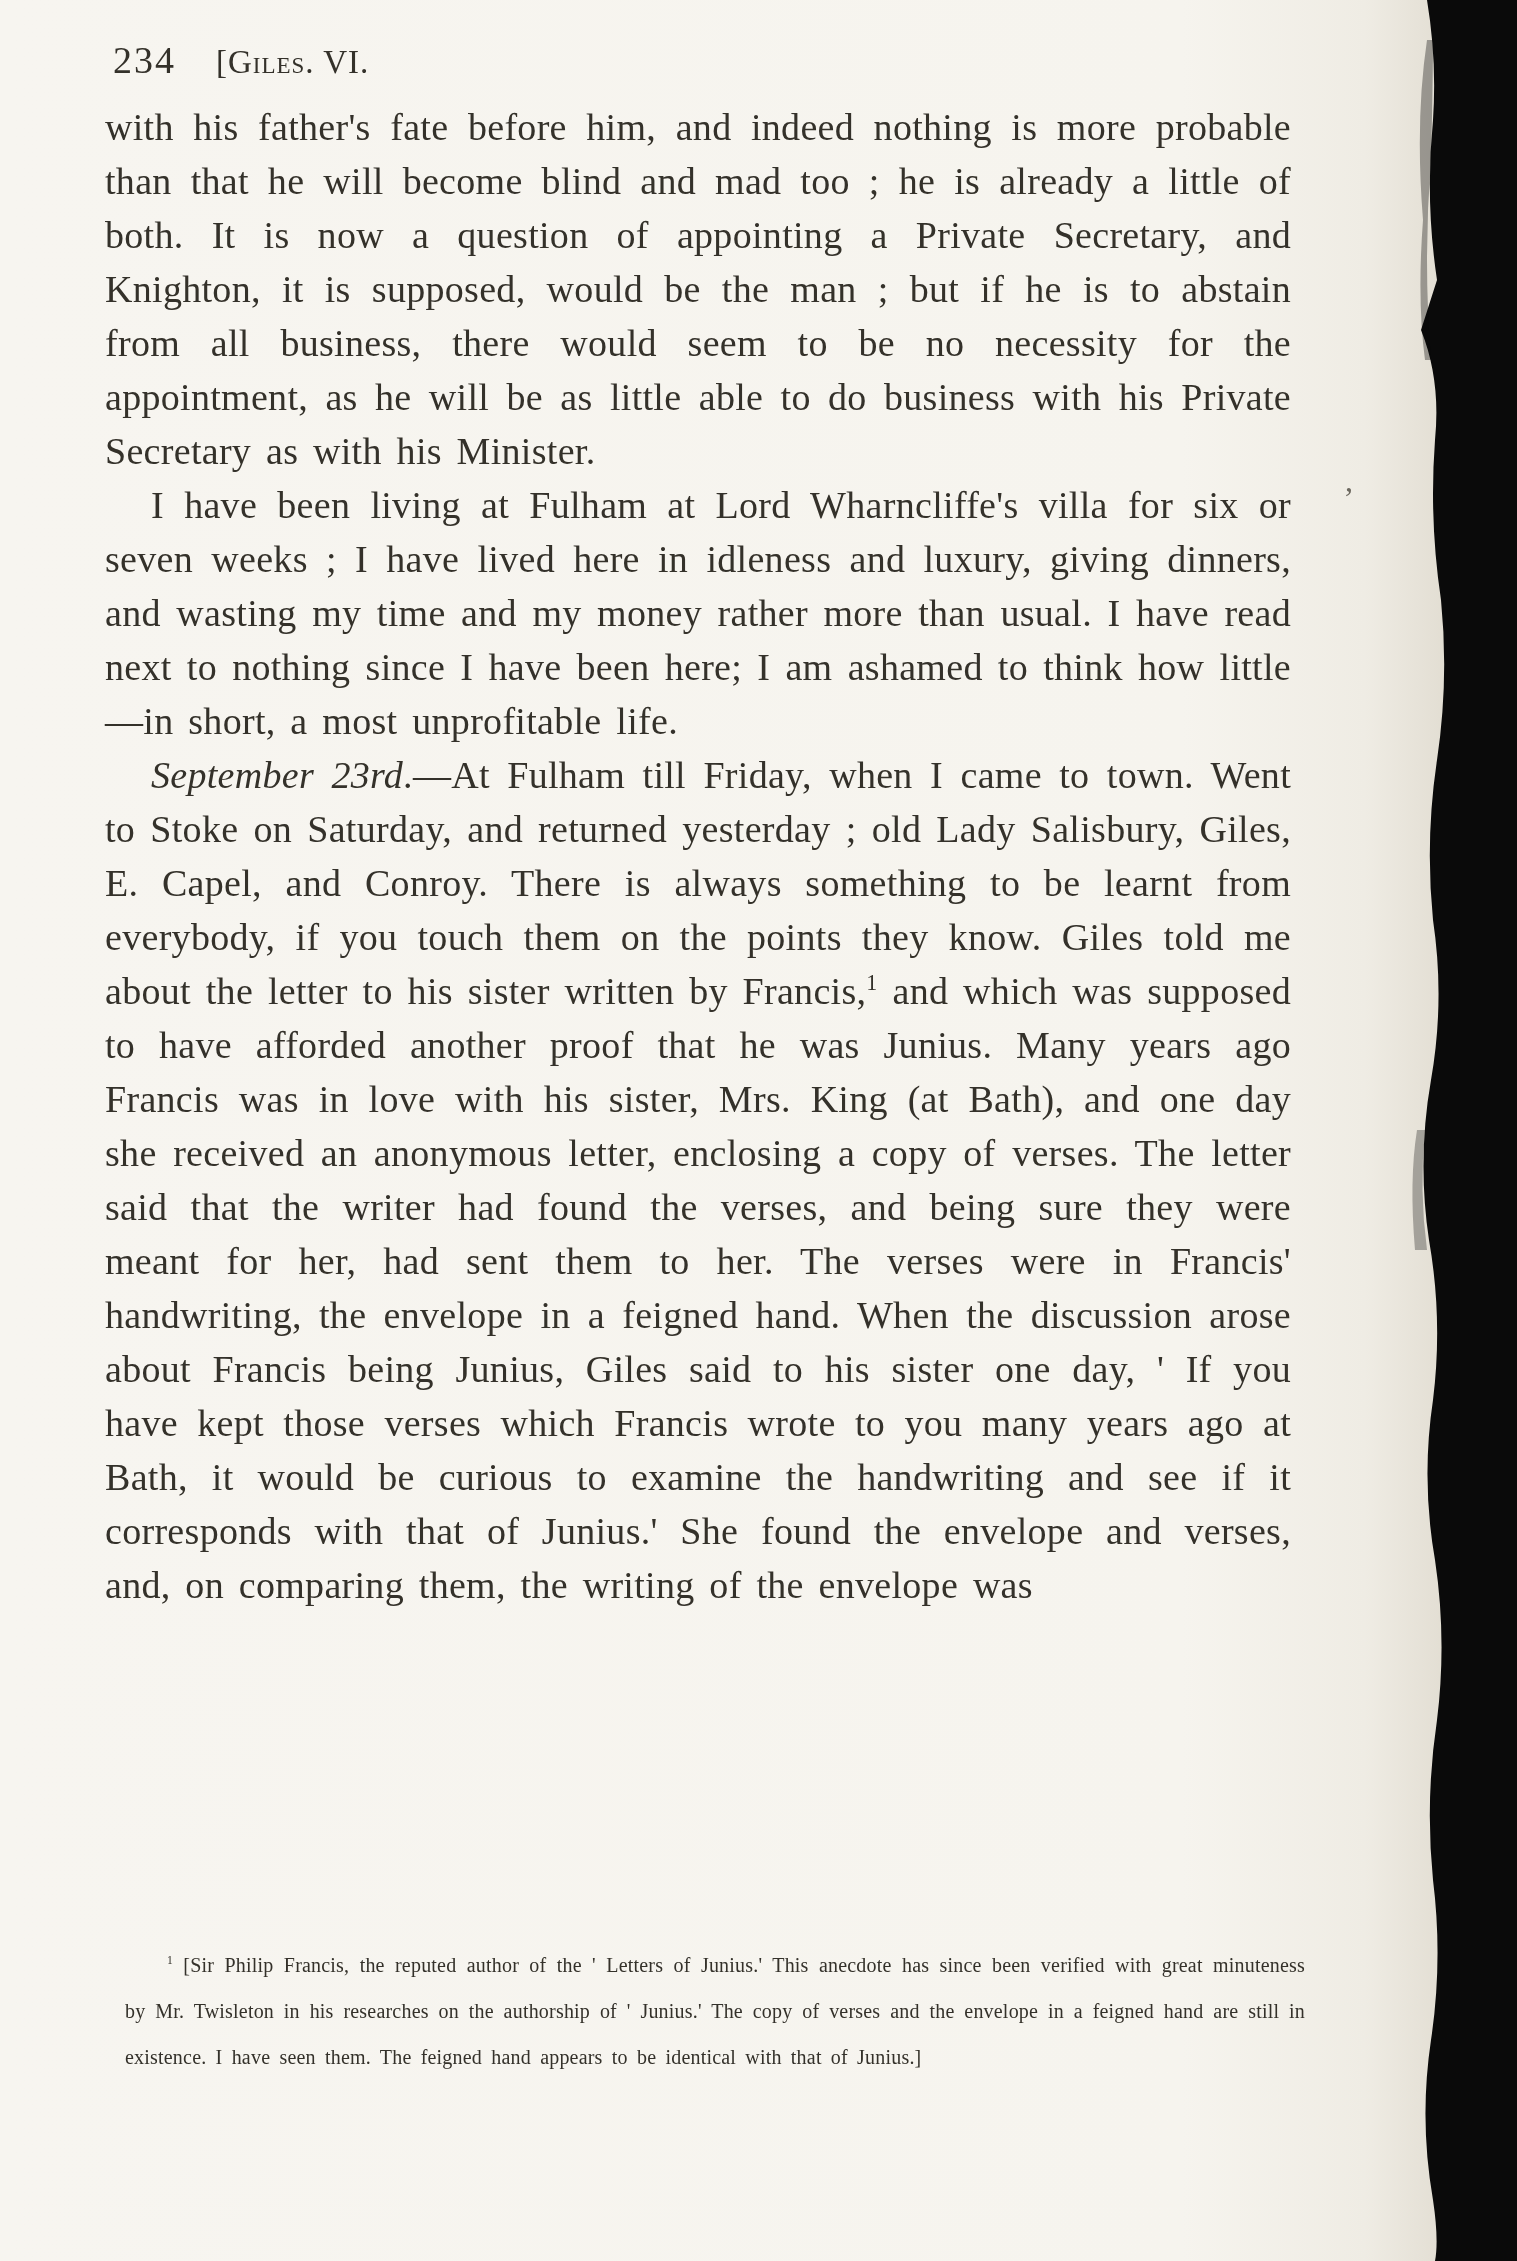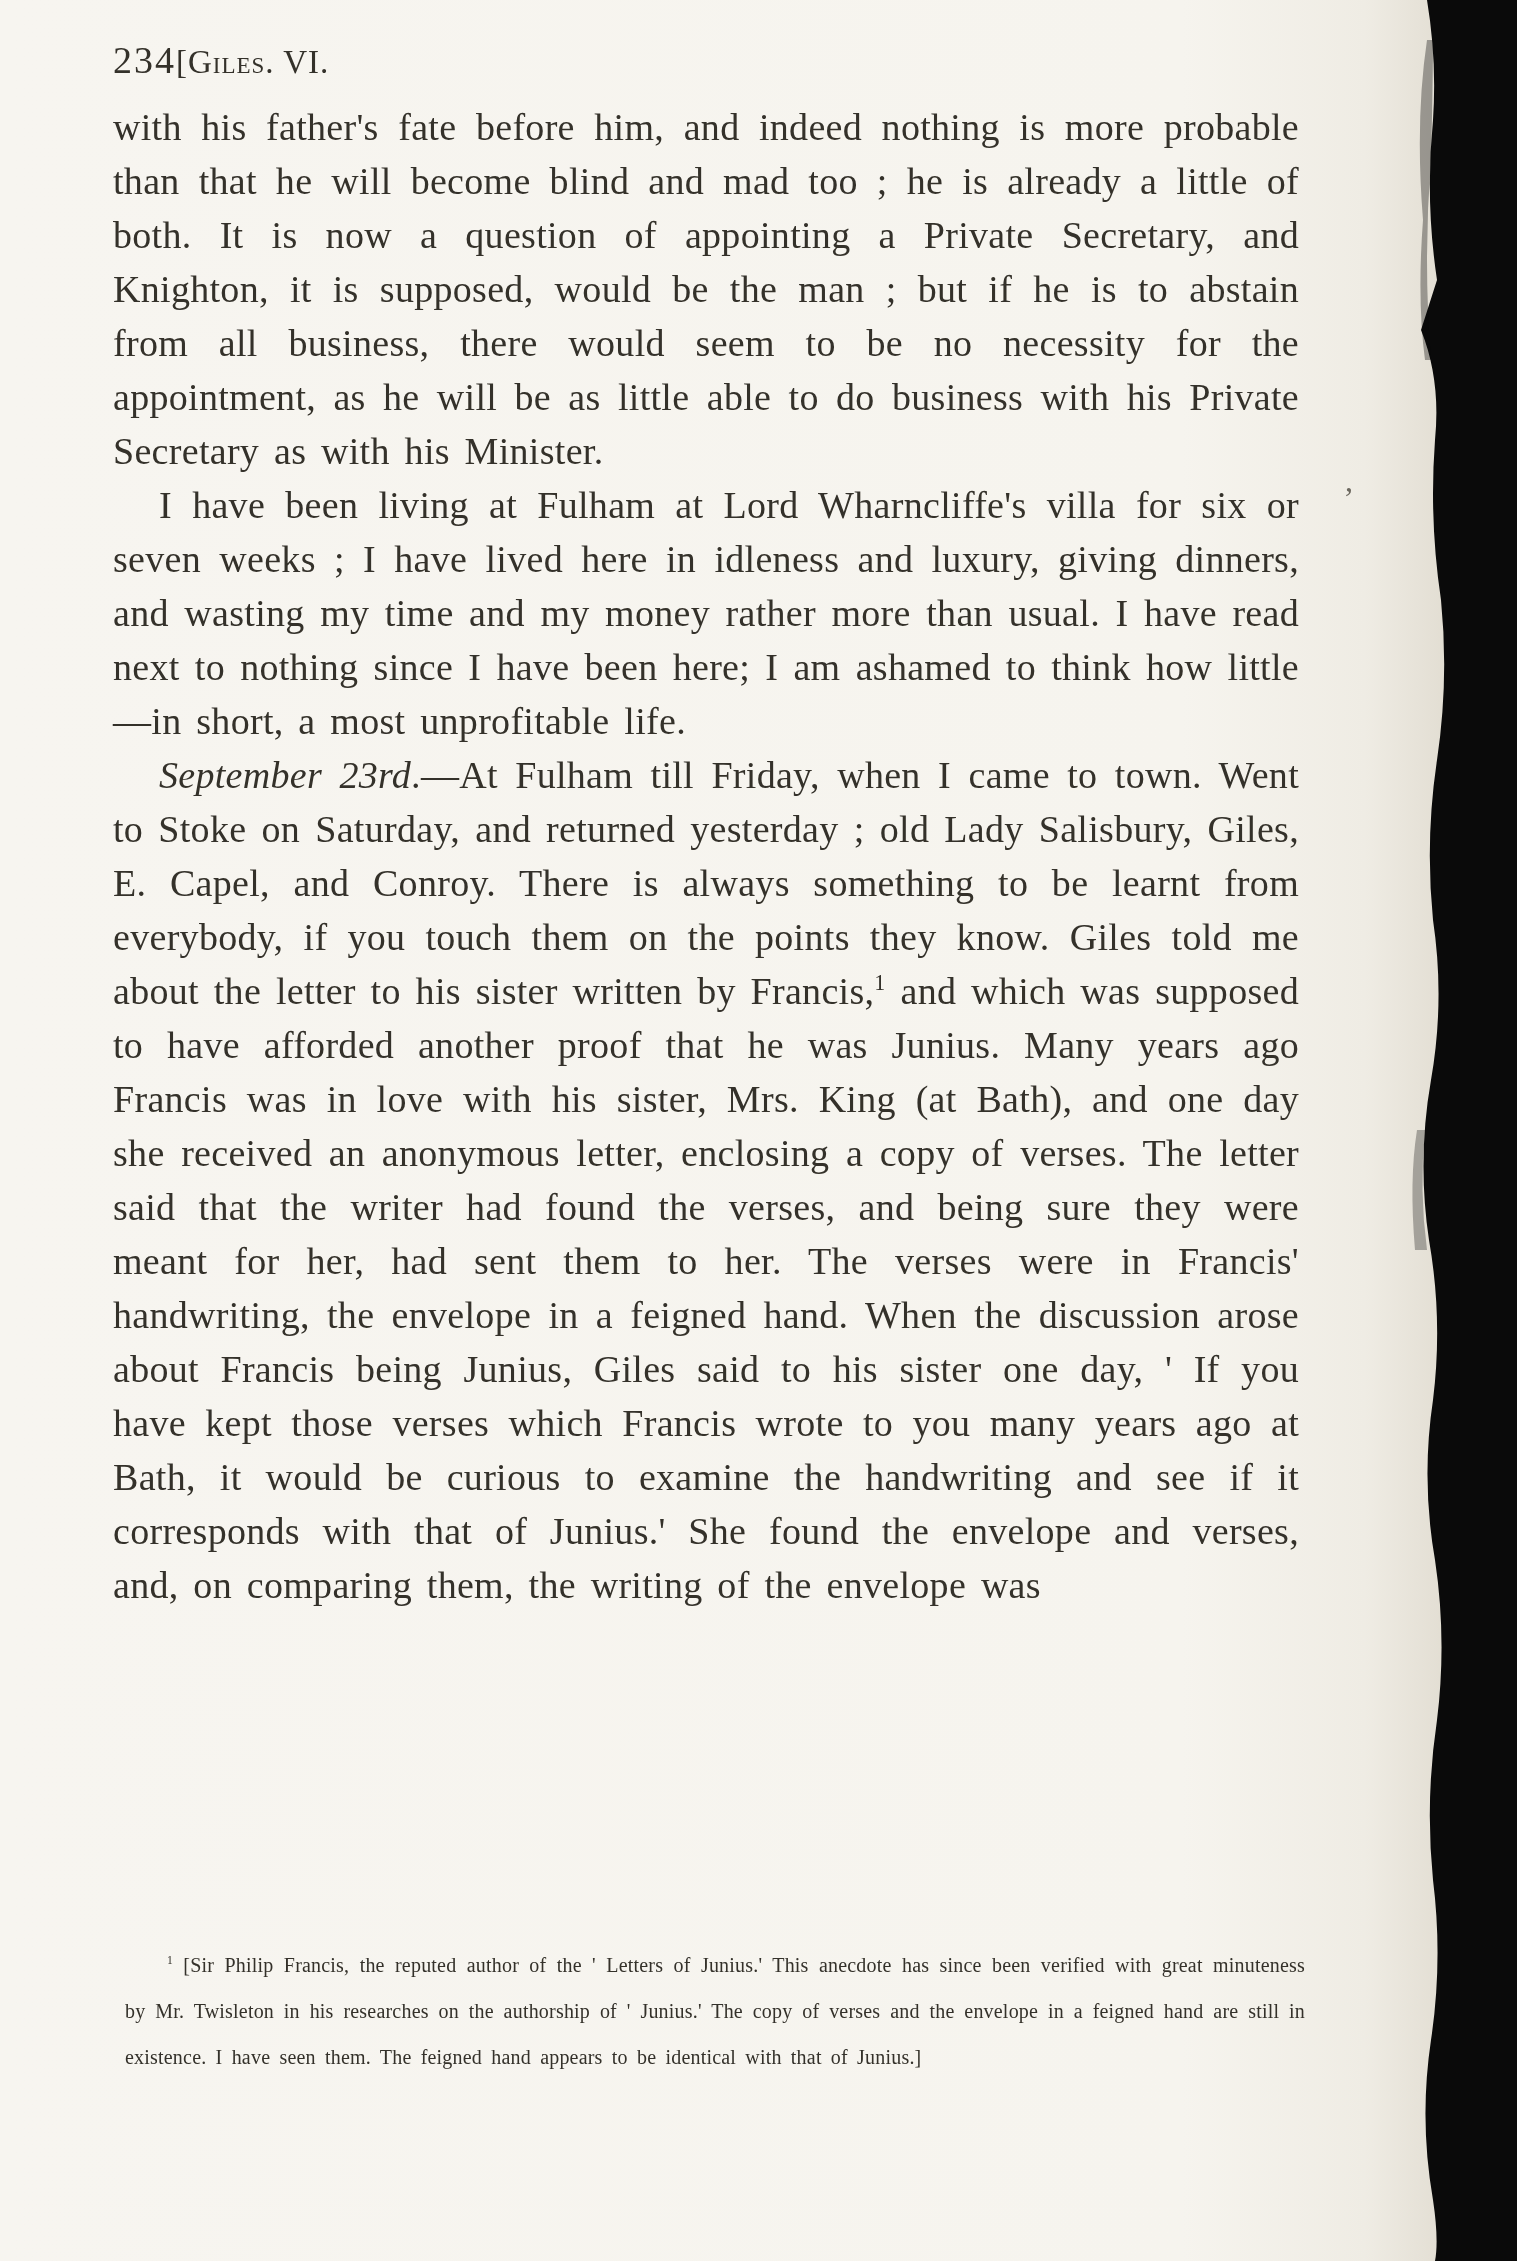--- a/index.html
+++ b/index.html
@@ -7,27 +7,27 @@
     position:relative;
     width:1517px; height:2261px;
     margin:0 auto;
     background:linear-gradient(90deg, #f7f5f0 0%, #f6f4ee 78%, #efece4 90%, #ded9cd 97%, #cfc9bb 100%);
     overflow:hidden;
     font-family:"Liberation Serif", serif;
     color:#34312a;
   }
   .running-head {
     position:absolute; top:38px; left:113px; width:1186px;
-    display:flex; align-items:baseline;
+    display:flex; align-items:baseline;gap:40px;
   }
   .folio { font-size:38px; letter-spacing:2px; }
   .head-title { flex:1; text-align:center; font-size:34px; letter-spacing:5px; }
   .head-chap { font-size:33px; font-variant-caps:small-caps; letter-spacing:1px; }
   .text-block {
-    position:absolute; top:100px; left:113px; width:1186px;
+    position:absolute; top:100px; left:105px; width:1186px;
     font-size:38px; line-height:54px;
     letter-spacing:0.3px; word-spacing:5px;
     text-align:justify;
   }
   .para { margin:0; }
   .para.indent { text-indent:46px; }
   .italic { font-style:italic; }
   .sup { font-size:0.58em; vertical-align:super; line-height:0; }
   .footnote-block {
     position:absolute; top:1942px; left:125px; width:1180px;

